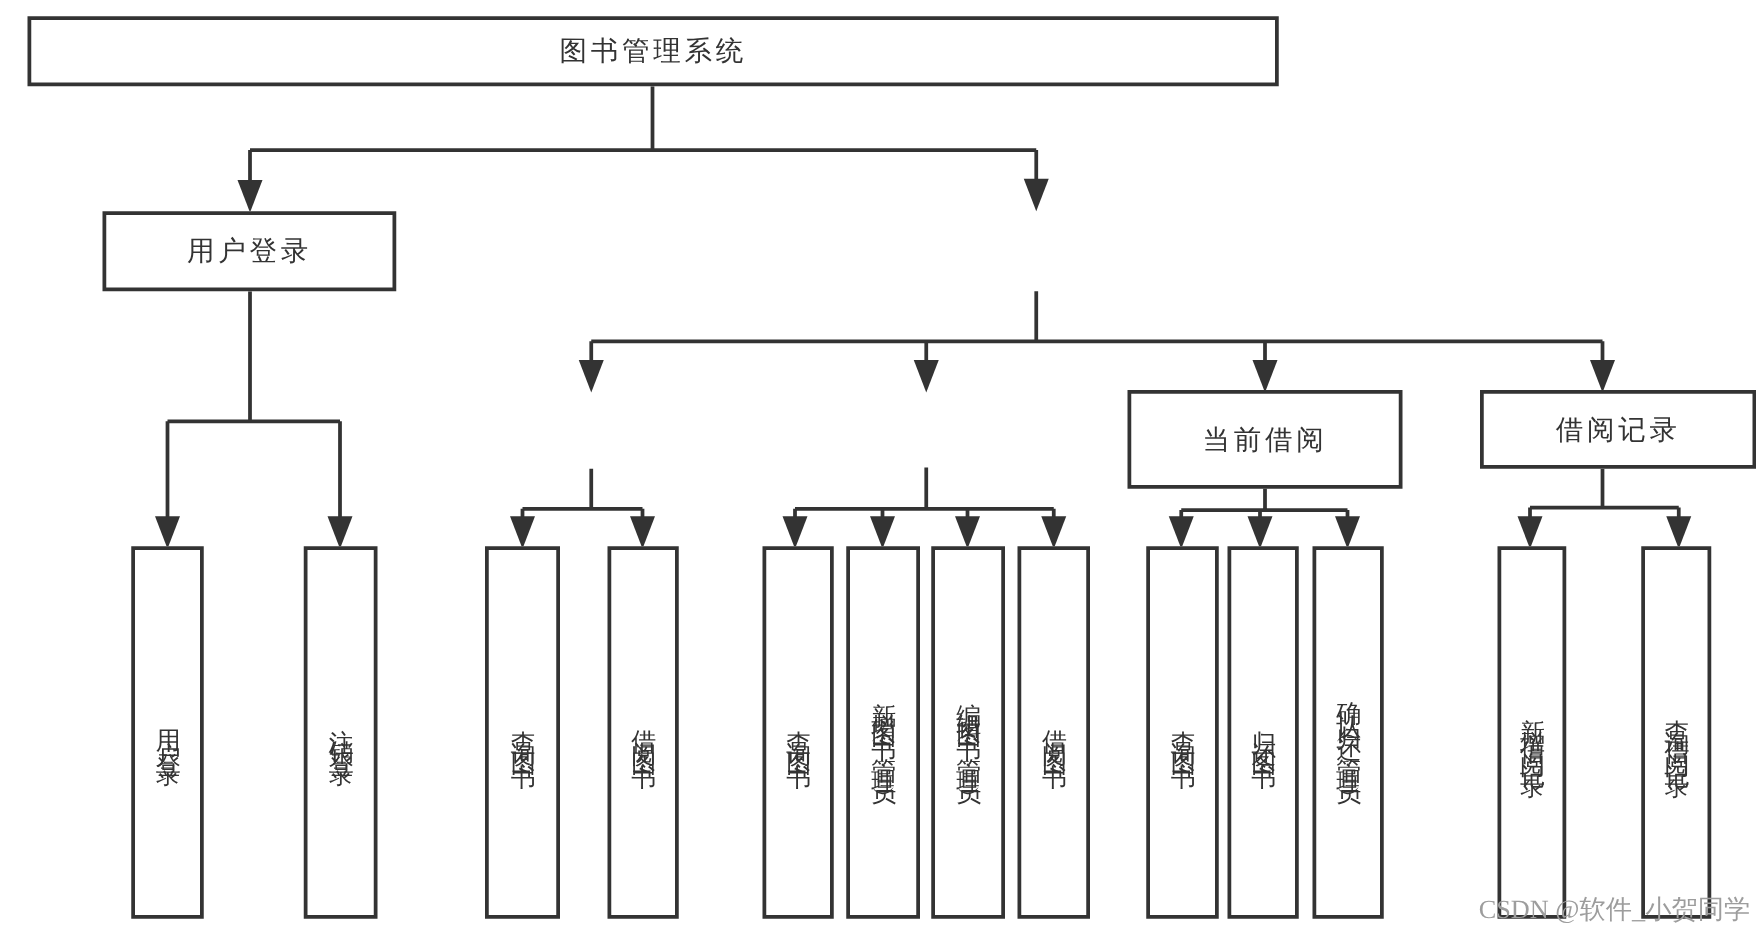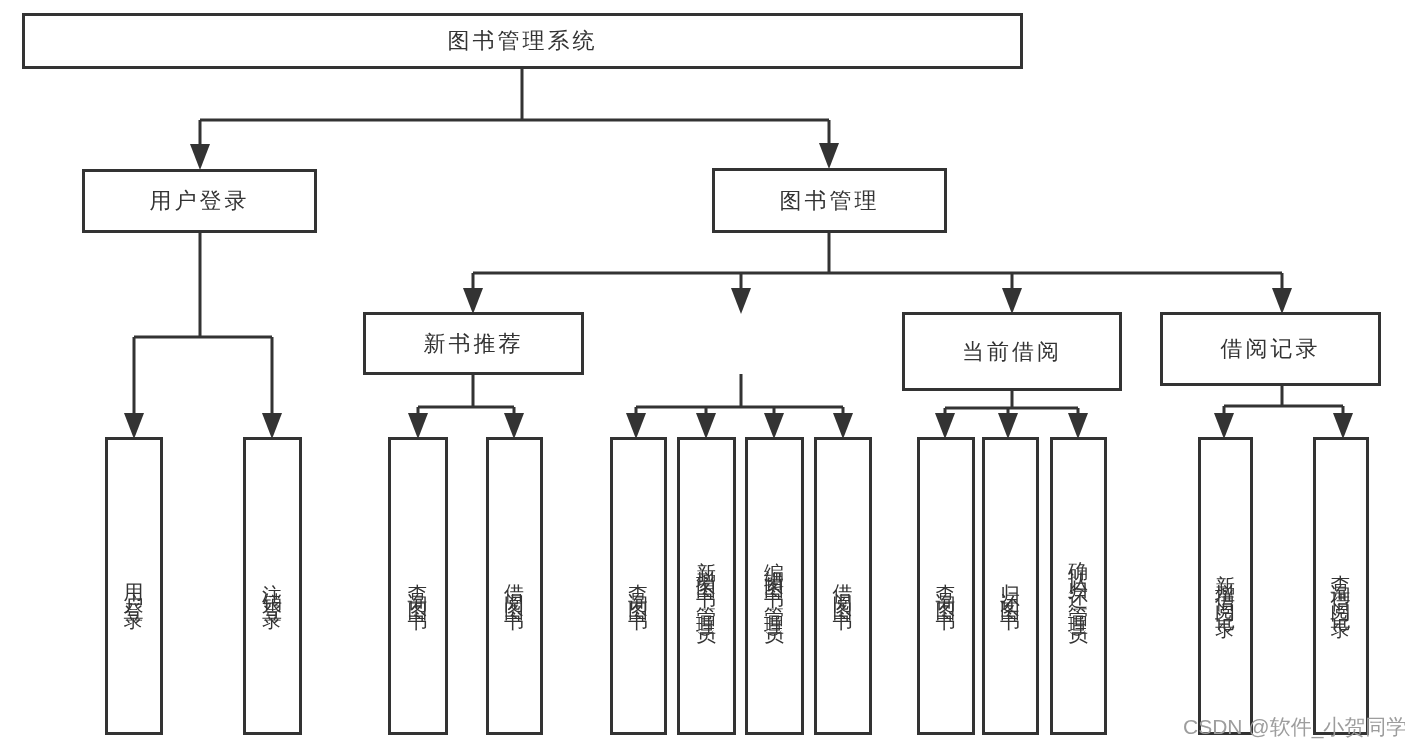--- a/index.html
+++ b/index.html
@@ -9,20 +9,21 @@
     width: 1405px;
     height: 747px;
     overflow: hidden;
     font-family: "Liberation Sans", "DejaVu Sans", sans-serif;
   }
   .stage {
     position: relative;
     width: 1405px;
     height: 747px;
     background: #ffffff;
+    font-family: Liberation Serif, serif;
   }
   svg.connectors {
     position: absolute;
     left: 0;
     top: 0;
     z-index: 1;
   }
   .node {
     position: absolute;
     box-sizing: border-box;
@@ -97,25 +98,23 @@
       <polygon points="998,413 1018,413 1008,439"></polygon>
       <polygon points="1068,413 1088,413 1078,439"></polygon>
       <polygon points="1214,413 1234,413 1224,439"></polygon>
       <polygon points="1333,413 1353,413 1343,439"></polygon>
     </g>
   </svg>
 
   <div class="node h" style="left:22px;top:13px;width:1001px;height:56px">图书管理系统</div>
 
   <div class="node h" style="left:82px;top:169px;width:235px;height:64px">用户登录</div>
-  <div class="node h" style="left:712px;top:168px;width:235px;height:65px">图书管理</div>
 
-  <div class="node h" style="left:363px;top:312px;width:221px;height:63px">新书推荐</div>
   <div class="node h" style="left:902px;top:312px;width:220px;height:79px">当前借阅</div>
-  <div class="node h" style="left:1160px;top:312px;width:221px;height:74px">借阅记录</div>
+  <div class="node h" style="left:1184px;top:312px;width:221px;height:63px">借阅记录</div>
 
   <div class="node v" style="left:105px;top:437px;width:58px;height:298px">用户登录</div>
   <div class="node v" style="left:243px;top:437px;width:59px;height:298px">注销登录</div>
 
   <div class="node v" style="left:388px;top:437px;width:60px;height:298px">查询图书</div>
   <div class="node v" style="left:486px;top:437px;width:57px;height:298px">借阅图书</div>
 
   <div class="node v" style="left:610px;top:437px;width:57px;height:298px">查询图书</div>
   <div class="node v" style="left:677px;top:437px;width:59px;height:298px">新增图书（管理员）</div>
   <div class="node v" style="left:745px;top:437px;width:59px;height:298px">编辑图书（管理员）</div>

